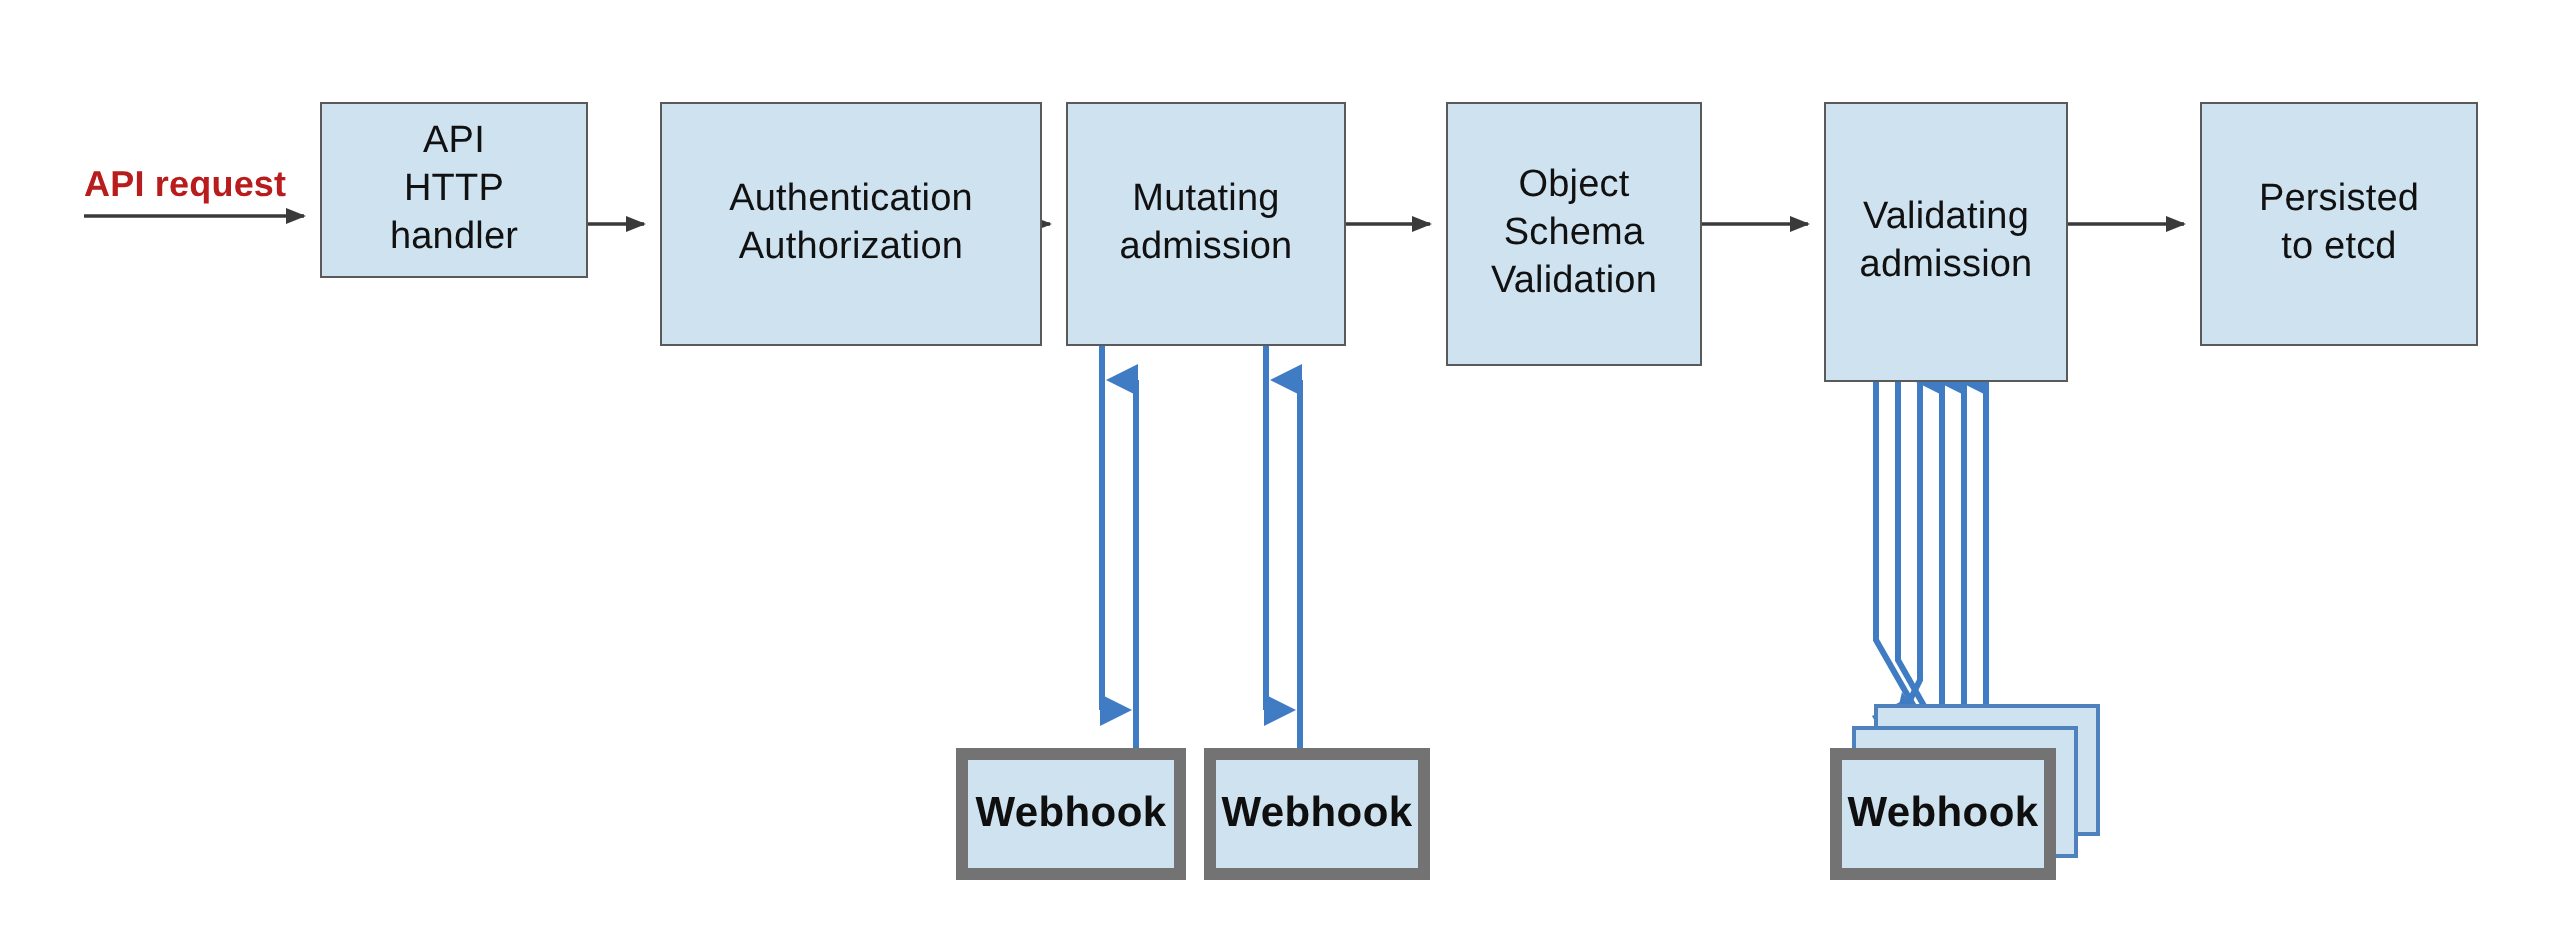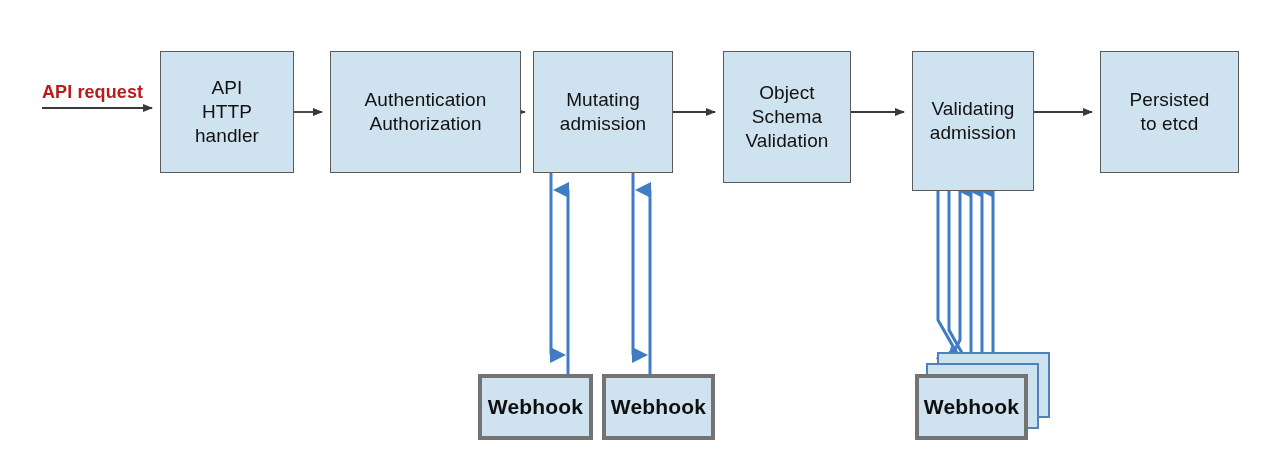--- a/index.html
+++ b/index.html
@@ -41,21 +41,21 @@
     color: #111111;
     font-size: 19px;
     line-height: 1.28;
     letter-spacing: 0.1px;
     white-space: pre-line;
   }
   .webhook {
     position: absolute;
     box-sizing: border-box;
     background: #cfe2f0;
-    border: 4px solid #737373;
+    border: 6px solid #737373;
     display: flex;
     align-items: center;
     justify-content: center;
     text-align: center;
     color: #0f0f0f;
     font-size: 21px;
     font-weight: 700;
     letter-spacing: 0.2px;
   }
   .webhook-ghost {
@@ -143,21 +143,21 @@
     <g>
       <line x1="982" y1="374" x2="982" y2="190" stroke="#3f7cc4" stroke-width="3" marker-end="url(#mk-blue-up)"></line>
     </g>
     <g>
       <line x1="993" y1="374" x2="993" y2="190" stroke="#3f7cc4" stroke-width="3" marker-end="url(#mk-blue-up)"></line>
     </g>
   </svg>
 
   <div class="edge-label" style="left:42px; top:82px;">API request</div>
 
-  <div class="node" style="left:160px; top:51px; width:134px; height:122px;">API
+  <div class="node" style="left:160px; top:51px; width:134px; height:88px;">API
 HTTP
 handler</div>
 
   <div class="node" style="left:330px; top:51px; width:191px; height:122px;">Authentication
 Authorization</div>
 
   <div class="node" style="left:533px; top:51px; width:140px; height:122px;">Mutating
 admission</div>
 
   <div class="node" style="left:723px; top:51px; width:128px; height:132px;">Object

